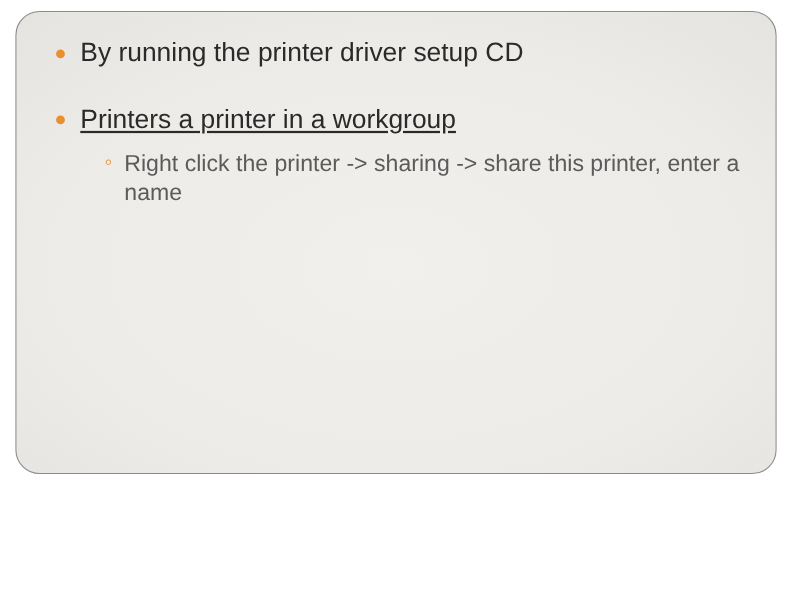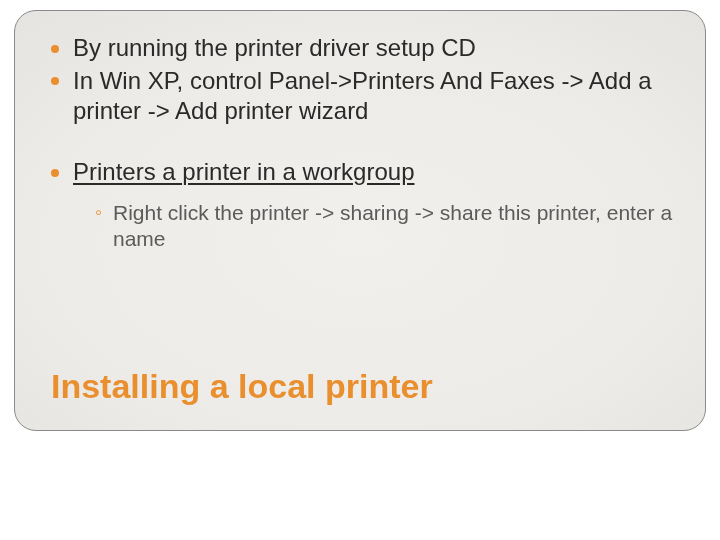--- a/index.html
+++ b/index.html
@@ -98,31 +98,27 @@
 </head>
 <body>
 
 <div class="slide">
   <div class="panel">
     <div class="content">
       <ul class="top">
         <li>
           <span>By running the printer driver setup CD</span>
         </li>
-        <li>
-          <span>In Win XP, control Panel-&gt;Printers And Faxes -&gt; Add a printer -&gt; Add printer wizard</span>
-        </li>
       </ul>
       <div class="spacer"></div>
       <ul class="top">
         <li>
           <span class="underline">Printers a printer in a workgroup</span>
           <ul class="sub">
             <li>
               <span>Right click the printer -&gt; sharing -&gt; share this printer, enter a name</span>
             </li>
           </ul>
         </li>
       </ul>
     </div>
-    <div class="title">Installing a local printer</div>
   </div>
 </div>
 
 </body></html>

